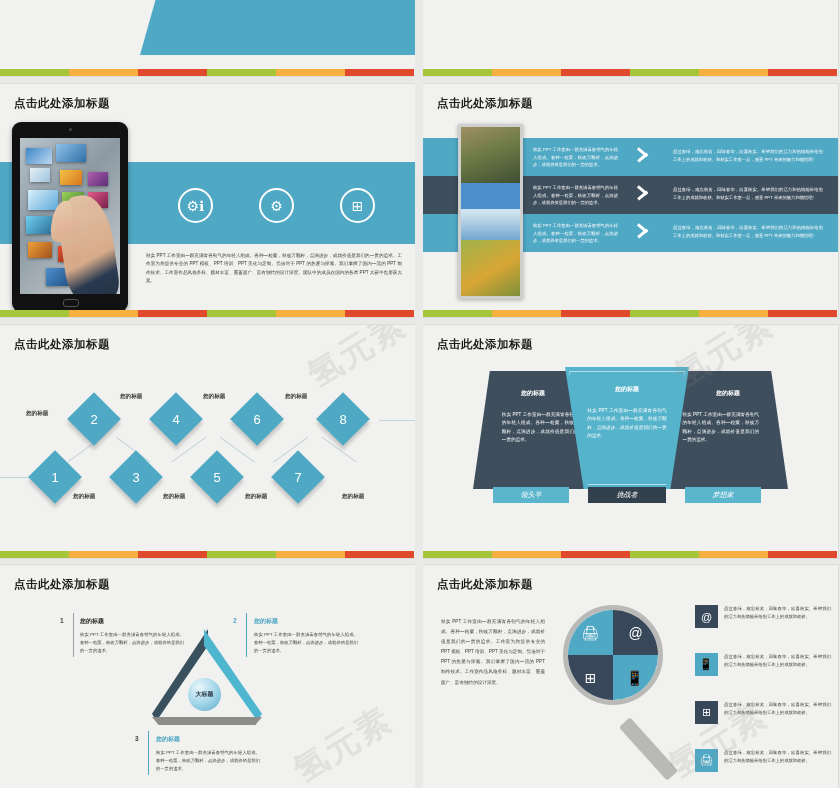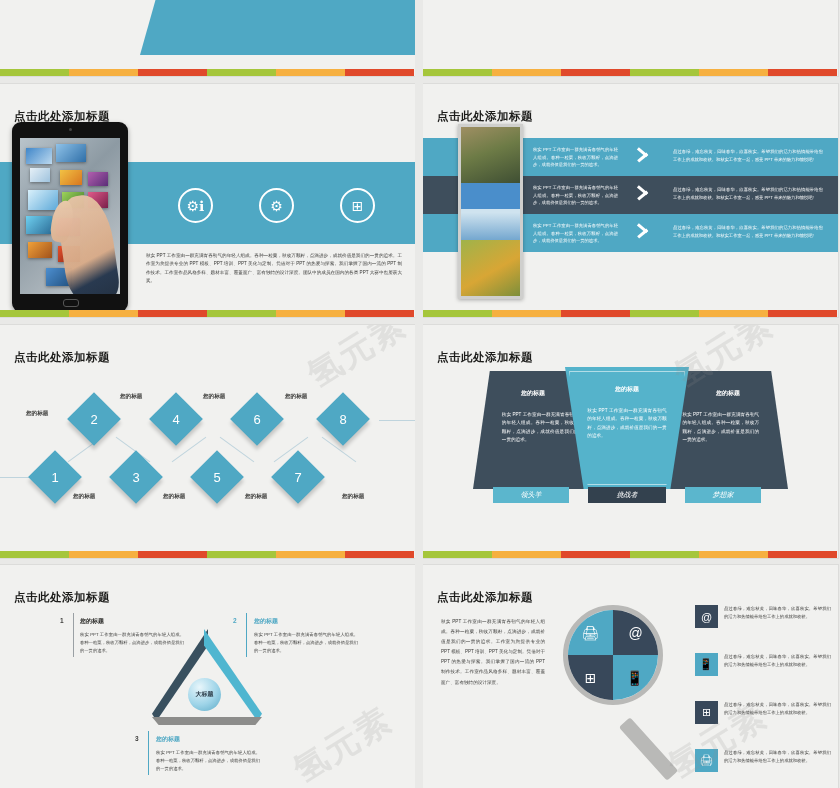--- a/index.html
+++ b/index.html
@@ -20,21 +20,21 @@
     box-shadow:0 0 0 1px #dcdcda;
   }
   .col-l{left:0;}
   .col-r{left:423px;}
   .row-0{top:-160px;height:236px;}   
   .row-1{top:84px;}
   .row-2{top:325px;}
   .row-3{top:565px;height:223px;}
 
   .s-title{
-    position:absolute;left:14px;top:25px;
+    position:absolute;left:14px;top:12px;
     font-size:11.5px;font-weight:bold;color:#1d1d1b;
     letter-spacing:.5px;
   }
 
   
   .stripe{position:absolute;left:0;bottom:0;width:100%;height:7px;display:flex;}
   .stripe i{display:block;height:100%;flex:0 0 69px;}
   .sg{background:#a5c63b;}
   .so{background:#f6b040;}
   .sr{background:#e0492b;}

